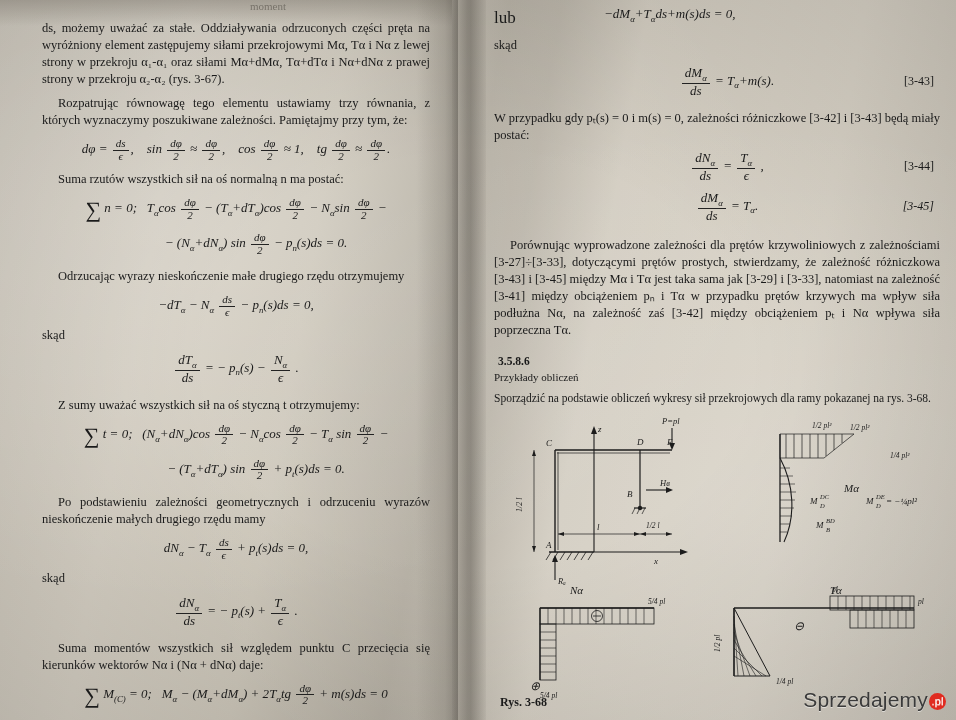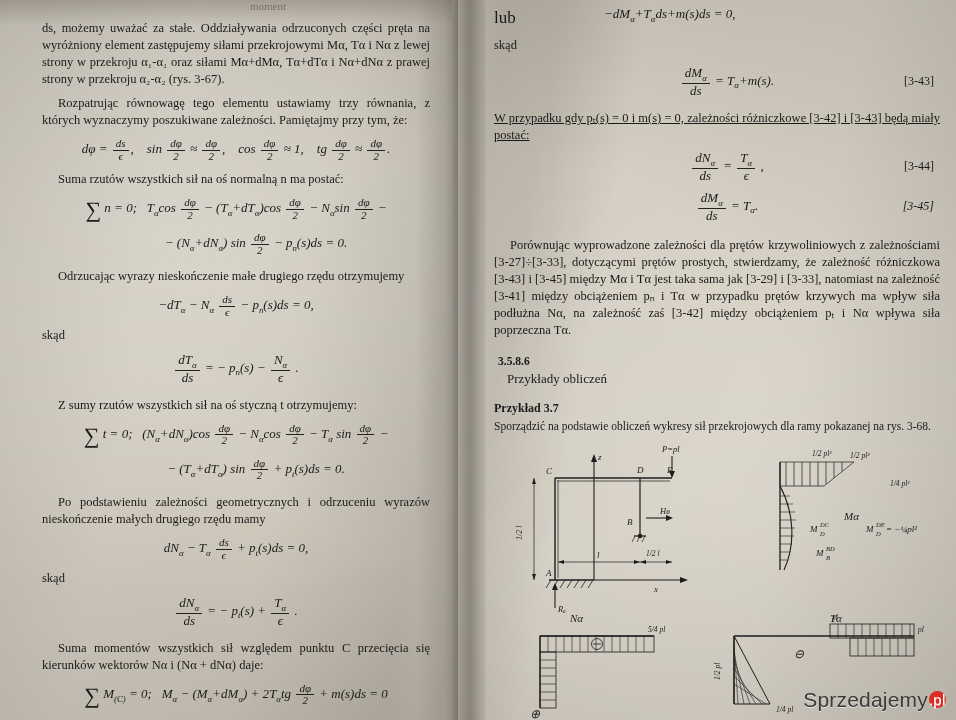--- a/index.html
+++ b/index.html
@@ -37,39 +37,39 @@
   .eq{display:block;text-align:center;margin:9px 0;font-size:13px;font-style:italic;font-family:"Liberation Serif",serif;}
   .tagged{position:relative;}
   .tag{position:absolute;right:6px;font-style:normal;font-size:12px;}
   .frac{display:inline-block;vertical-align:middle;text-align:center;font-size:11px;line-height:1.05;margin:0 2px;}
   .frac .num{display:block;border-bottom:1px solid #222;padding:0 3px;}
   .frac .den{display:block;padding:0 3px;}
   .big{font-size:22px;vertical-align:-5px;}
   i{font-style:italic;}
   sub{font-size:.68em;}
   .sect{font-size:11.5px;font-weight:bold;margin:4px;}
-  .sect2{font-size:13px;margin:0 0 8px 13px;}
+  .sect2{font-size:11px;margin:0 0 8px 0;}
   .exh{font-size:12px;font-weight:bold;margin:14px 0 3px 0;}
   .cut{
     position:absolute;left:398px;top:0;width:60px;height:720px;
     background:linear-gradient(90deg,rgba(255,255,255,0),rgba(120,114,104,.0) 30%,rgba(90,85,76,.22) 78%,rgba(60,56,50,.38));
     pointer-events:none;
   }
   .figwrap{position:relative;margin-top:6px;height:300px;}
   .figcap{position:absolute;left:6px;bottom:2px;font-size:12px;font-weight:bold;}
   svg{display:block;}
   .wm{
     position:absolute;right:10px;bottom:8px;
     font-family:"Liberation Sans",sans-serif;
     font-size:21px;color:#3a3a3a;letter-spacing:.2px;
     text-shadow:0 1px 0 rgba(255,255,255,.5);
   }
   .wm .dot{
     display:inline-block;background:#e02b20;color:#fff;border-radius:50%;
-    width:17px;height:17px;line-height:17px;font-size:15px;
+    width:17px;height:17px;line-height:17px;text-align:center;font-size:11px;
     vertical-align:2px;margin-left:1px;
   }
   .topfade{
     position:absolute;left:0;top:0;width:452px;height:26px;
     background:linear-gradient(180deg,rgba(120,114,104,.45),rgba(120,114,104,0));
     pointer-events:none;
   }
   .topcut{position:absolute;left:250px;top:0;font-size:11px;color:#4a463f;opacity:.65;}
 </style>
 </head>
@@ -102,21 +102,21 @@
     <div class="eq">
       −d<i>T</i><sub>α</sub> − <i>N</i><sub>α</sub> <span class="frac"><span class="num">d<i>s</i></span><span class="den">ϵ</span></span> − <i>p</i><sub>n</sub>(<i>s</i>)d<i>s</i> = 0,
     </div>
 
     <p>skąd</p>
 
     <div class="eq">
       <span class="frac" style="font-size:13px;"><span class="num">d<i>T</i><sub>α</sub></span><span class="den">d<i>s</i></span></span> = − <i>p</i><sub>n</sub>(<i>s</i>) − <span class="frac" style="font-size:13px;"><span class="num"><i>N</i><sub>α</sub></span><span class="den">ϵ</span></span> .
     </div>
 
-    <p class="indent" style="margin-top:12px;">Z sumy rzutów wszystkich sił na oś styczną t otrzymujemy:</p>
+    <p class="indent" style="margin-top:12px;">Z sumy uważać wszystkich sił na oś styczną t otrzymujemy:</p>
 
     <div class="eq">
       <span class="big">∑</span> <i>t</i> = 0;&nbsp;&nbsp; (<i>N</i><sub>α</sub>+d<i>N</i><sub>α</sub>)cos <span class="frac"><span class="num">d<i>φ</i></span><span class="den">2</span></span> − <i>N</i><sub>α</sub>cos <span class="frac"><span class="num">d<i>φ</i></span><span class="den">2</span></span> − <i>T</i><sub>α</sub> sin <span class="frac"><span class="num">d<i>φ</i></span><span class="den">2</span></span> −
     </div>
     <div class="eq" style="margin-left:40px;">
       − (<i>T</i><sub>α</sub>+d<i>T</i><sub>α</sub>) sin <span class="frac"><span class="num">d<i>φ</i></span><span class="den">2</span></span> + <i>p</i><sub>t</sub>(<i>s</i>)d<i>s</i> = 0.
     </div>
 
     <p class="indent" style="margin-top:12px;">Po podstawieniu zależności geometrycznych i odrzuceniu wyrazów nieskończenie małych drugiego rzędu mamy</p>
 
@@ -152,42 +152,41 @@
       <div style="position:absolute;left:0;top:32px;font-size:12.5px;">skąd</div>
     </div>
 
     <div class="tagged" style="position:relative;height:40px;">
       <div style="text-align:center;font-size:13px;font-style:italic;padding-left:20px;">
         <span class="frac" style="font-size:13px;"><span class="num">d<i>M</i><sub>α</sub></span><span class="den">d<i>s</i></span></span> = <i>T</i><sub>α</sub>+<i>m</i>(<i>s</i>).
       </div>
       <span class="tag" style="top:8px;">[3-43]</span>
     </div>
 
-    <p style="margin-top:4px;text-decoration:underline;">W przypadku gdy pₜ(s) = 0 i m(s) = 0, zależności różniczkowe [3-42] i [3-43] będą miały postać:</p>
+    <p style="margin-top:4px;">W przypadku gdy pₜ(s) = 0 i m(s) = 0, zależności różniczkowe [3-42] i [3-43] będą miały postać:</p>
 
     <div class="tagged" style="position:relative;height:40px;">
       <div style="text-align:center;font-size:13px;font-style:italic;padding-left:20px;">
         <span class="frac" style="font-size:13px;"><span class="num">d<i>N</i><sub>α</sub></span><span class="den">d<i>s</i></span></span> = <span class="frac" style="font-size:13px;"><span class="num"><i>T</i><sub>α</sub></span><span class="den">ϵ</span></span> ,
       </div>
       <span class="tag" style="top:8px;">[3-44]</span>
     </div>
 
     <div class="tagged" style="position:relative;height:40px;">
       <div style="text-align:center;font-size:13px;font-style:italic;padding-left:20px;">
         <span class="frac" style="font-size:13px;"><span class="num">d<i>M</i><sub>α</sub></span><span class="den">d<i>s</i></span></span> = <i>T</i><sub>α</sub>.
       </div>
       <span class="tag" style="top:8px;font-style:italic;">[3-45]</span>
     </div>
 
     <p class="indent" style="margin-top:6px;">Porównując wyprowadzone zależności dla prętów krzywoliniowych z zależnościami [3-27]÷[3-33], dotyczącymi prętów prostych, stwierdzamy, że zależność różniczkowa [3-43] i [3-45] między Mα i Tα jest taka sama jak [3-29] i [3-33], natomiast na zależność [3-41] między obciążeniem pₙ i Tα w przypadku prętów krzywych ma wpływ siła podłużna Nα, na zależność zaś [3-42] między obciążeniem pₜ i Nα wpływa siła poprzeczna Tα.</p>
 
     <div class="sect" style="margin-top:16px;">3.5.8.6</div>
     <div class="sect2">Przykłady obliczeń</div>
 
-    <div class="exh">Przykład 3.7</div>
     <div style="font-size:11.5px;line-height:1.3;">Sporządzić na podstawie obliczeń wykresy sił przekrojowych dla ramy pokazanej na rys. 3-68.</div>
 
     <div class="figwrap">
       <svg width="460" height="300" viewBox="0 0 460 300">
         <g stroke="#1c1c1c" fill="none" stroke-width="1.1" font-family="Liberation Serif, serif" font-size="9" font-style="italic">
 
           <line x1="100" y1="18" x2="100" y2="140"></line>
           <polygon points="100,14 97,22 103,22" fill="#1c1c1c" stroke="none"></polygon>
           <text x="104" y="20" stroke="none" fill="#1c1c1c">z</text>
 

